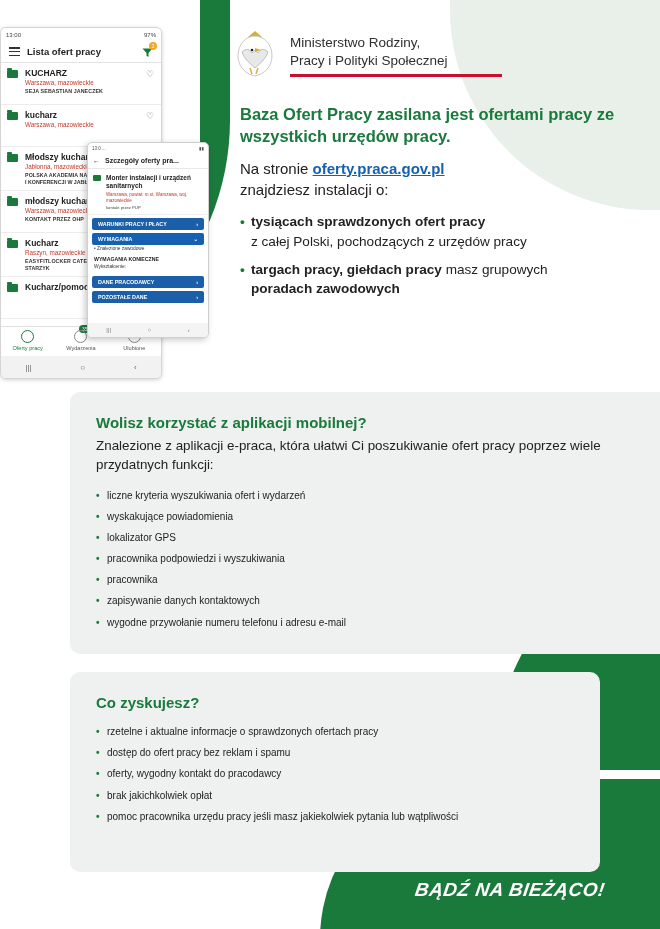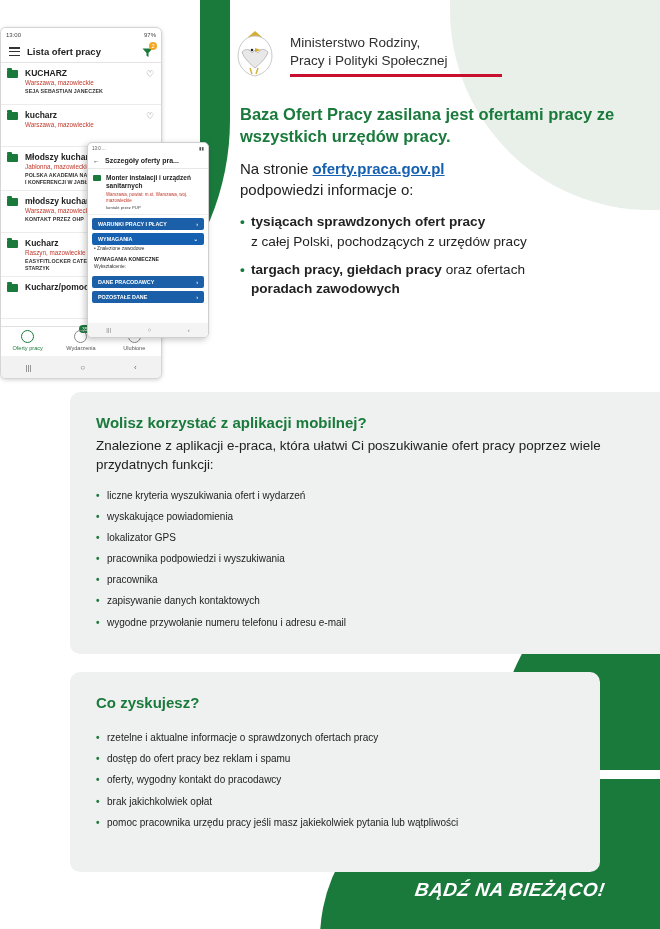--- a/index.html
+++ b/index.html
@@ -162,21 +162,21 @@
     color: #222;
     line-height: 1.4;
     margin-bottom: 14px;
   }
   .card ul.bullets li {
     font-size: 10px;
     margin-bottom: 7px;
   }
   #card-app { left: 70px; top: 392px; width: 632px; height: 262px; }
   #card-gain { left: 70px; top: 672px; width: 530px; height: 200px; }
-  #card-gain h2 { margin-bottom: 20px; }
+  #card-gain h2 { margin-bottom: 14px; }
 
   
   .slogan {
     position: absolute;
     right: 55px; bottom: 28px;
     color: #ffffff;
     font-size: 19px;
     font-weight: bold;
     font-style: italic;
     letter-spacing: 0.5px;
@@ -353,28 +353,28 @@
       <div>Ministerstwo Rodziny,</div>
       <div>Pracy i Polityki Społecznej</div>
     </div>
   </div>
 
   <div class="intro">
     <h1>Baza Ofert Pracy zasilana jest ofertami pracy ze wszystkich urzędów pracy.</h1>
     <div class="line2">
       <span>Na stronie </span><a href="#">oferty.praca.gov.pl</a>
     </div>
-    <div class="line3">podpowiedzi informacje o:</div>
+    <div class="line3">znajdziesz instalacji o:</div>
     <ul class="bullets">
       <li>
         <span class="b">tysiącach sprawdzonych ofert pracy</span><br>
         <span>z całej Polski, pochodzących z urzędów pracy</span>
       </li>
       <li>
-        <span class="b">targach pracy, giełdach pracy</span><span> oraz ofertach </span><br>
+        <span class="b">targach pracy, giełdach pracy</span><span> masz grupowych </span><br>
         <span class="b">poradach zawodowych</span>
       </li>
     </ul>
   </div>
 
   <div class="card" id="card-app">
     <h2>Wolisz korzystać z aplikacji mobilnej?</h2>
     <p class="sub">Znalezione z aplikacji e-praca, która ułatwi Ci poszukiwanie ofert pracy poprzez wiele przydatnych funkcji:</p>
     <ul class="bullets">
       <li>liczne kryteria wyszukiwania ofert i wydarzeń</li>

